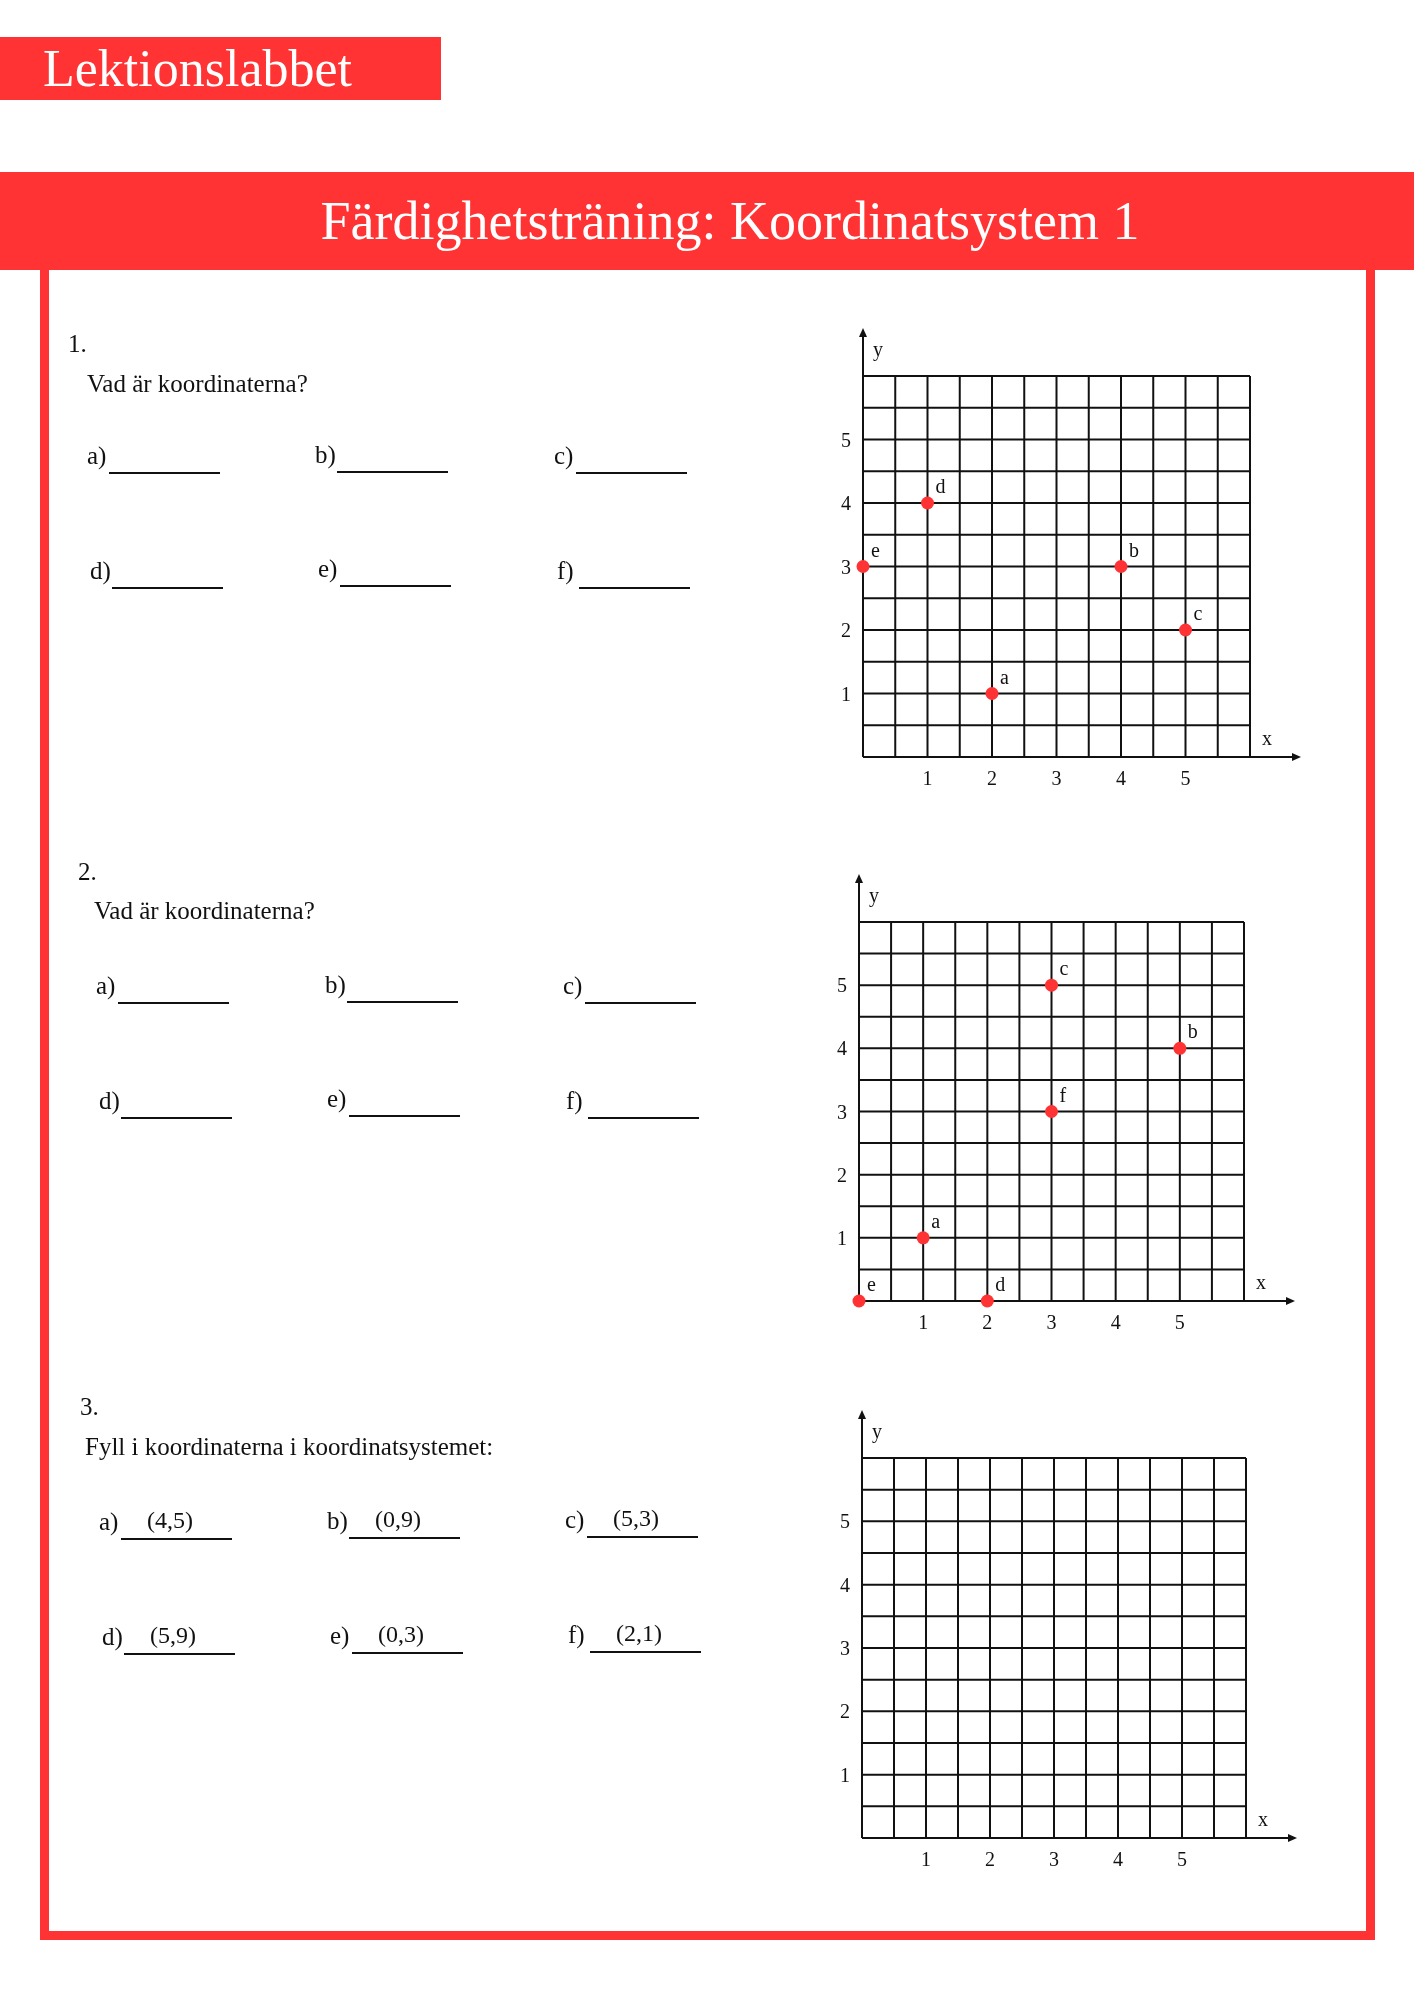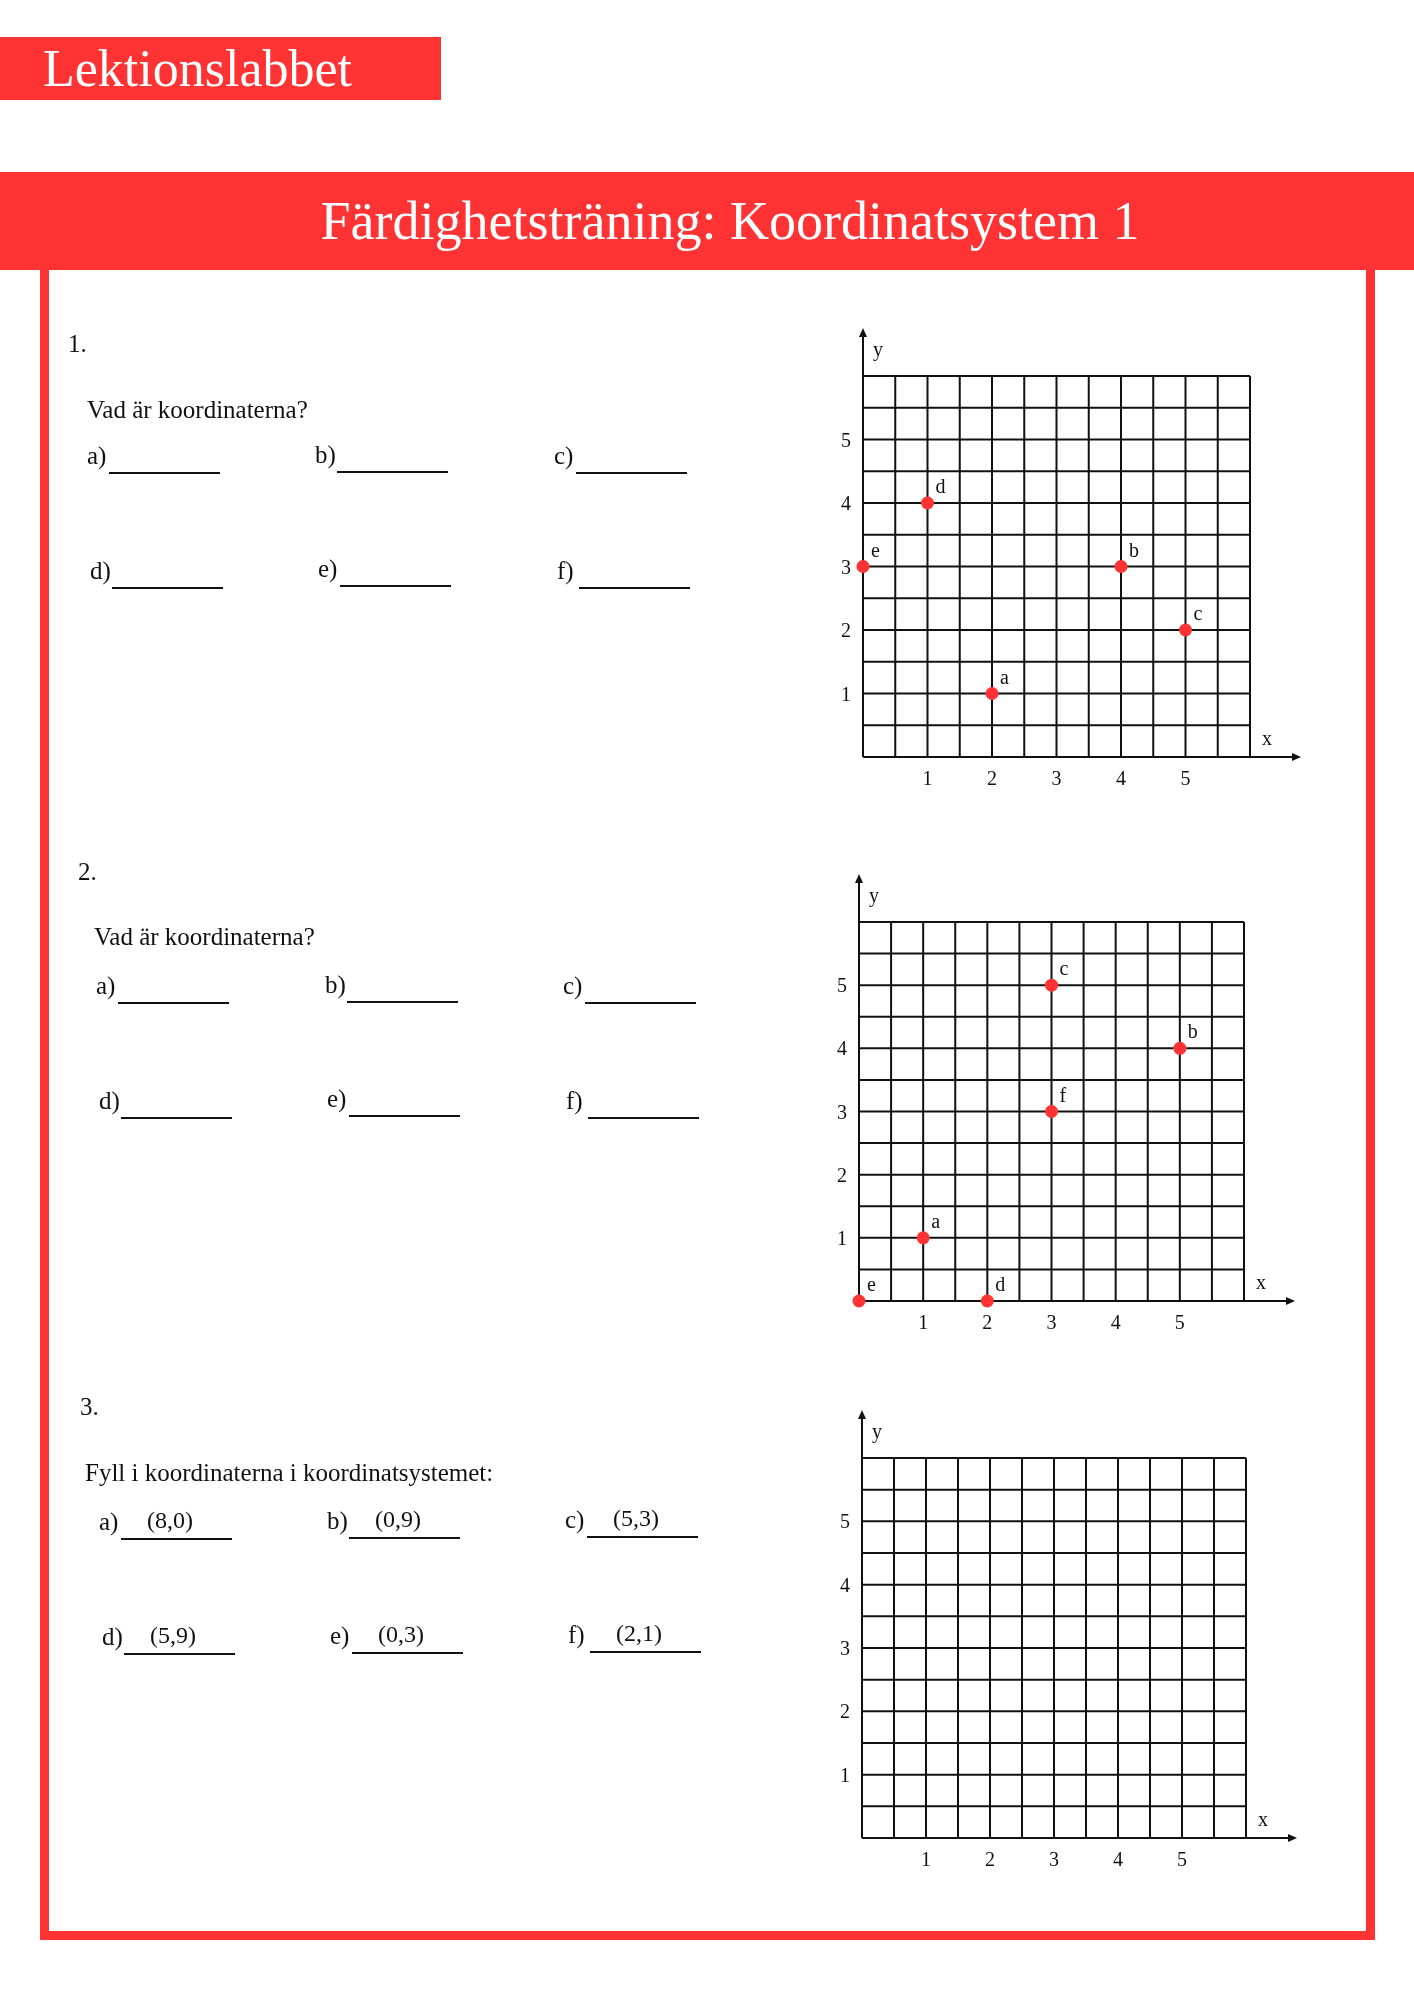--- a/index.html
+++ b/index.html
@@ -8,21 +8,21 @@
   .abs { position:absolute; }
   .logo-band { left:0; top:37px; width:441px; height:63px; background:#ff3333; }
   .logo-text { left:43px; top:37px; height:56px; line-height:63px; color:#fff;
                font-family:"Liberation Serif",serif; font-size:52px; white-space:nowrap; }
   .title-band { left:0; top:172px; width:1414px; height:98px; background:#ff3333; }
   .title-text { left:0; width:1460px; top:172px; height:98px; line-height:98px; text-align:center;
                 color:#fff; font-family:"Liberation Serif",serif; font-size:54px; white-space:nowrap; }
   .frame { left:40px; top:270px; width:1335px; height:1670px; border:9px solid #ff3333;
            border-top:none; box-sizing:border-box; }
   .q-num { font-family:"Liberation Serif",serif; font-size:25px; white-space:nowrap; }
-  .q-text { font-family:"Liberation Serif",serif; font-size:25px; white-space:nowrap;margin-top:26px; }
+  .q-text { font-family:"Liberation Serif",serif; font-size:25px; white-space:nowrap; }
   .ans { position:absolute; height:40px; width:240px; }
   .ans-label { position:absolute; left:0; bottom:6px; font-family:"Liberation Serif",serif;
                font-size:25px; line-height:25px; }
   .ans-line { position:absolute; left:22px; bottom:0; width:111px; border-bottom:2px solid #111; height:0; }
   .ans-value { position:absolute; left:48px; bottom:8px; font-family:"Liberation Serif",serif;
                font-size:24px; line-height:24px; }
   svg.chart { position:absolute; overflow:visible; }
   svg.chart text { font-family:"Liberation Serif",serif; fill:#111; }
 </style>
 </head>
@@ -209,21 +209,21 @@
       <text x="1059.5" y="1101.5" font-size="20">f</text>
     </svg>
 </div>
 
 <div>
   <div class="abs q-num" style="left:80px; top:1393px;">3.</div>
   <div class="abs q-text" style="left:85px; top:1433px;">Fyll i koordinaterna i koordinatsystemet:</div>
   <div class="ans" style="left:99px; top:1500px;">
     <span class="ans-label">a)</span>
     <span class="ans-line"></span>
-    <span class="ans-value">(8,0)</span>
+    <span class="ans-value">(4,5)</span>
   </div>
   <div class="ans" style="left:327px; top:1499px;">
     <span class="ans-label">b)</span>
     <span class="ans-line"></span>
     <span class="ans-value">(0,9)</span>
   </div>
   <div class="ans" style="left:565px; top:1498px;">
     <span class="ans-label">c)</span>
     <span class="ans-line"></span>
     <span class="ans-value">(5,3)</span>

